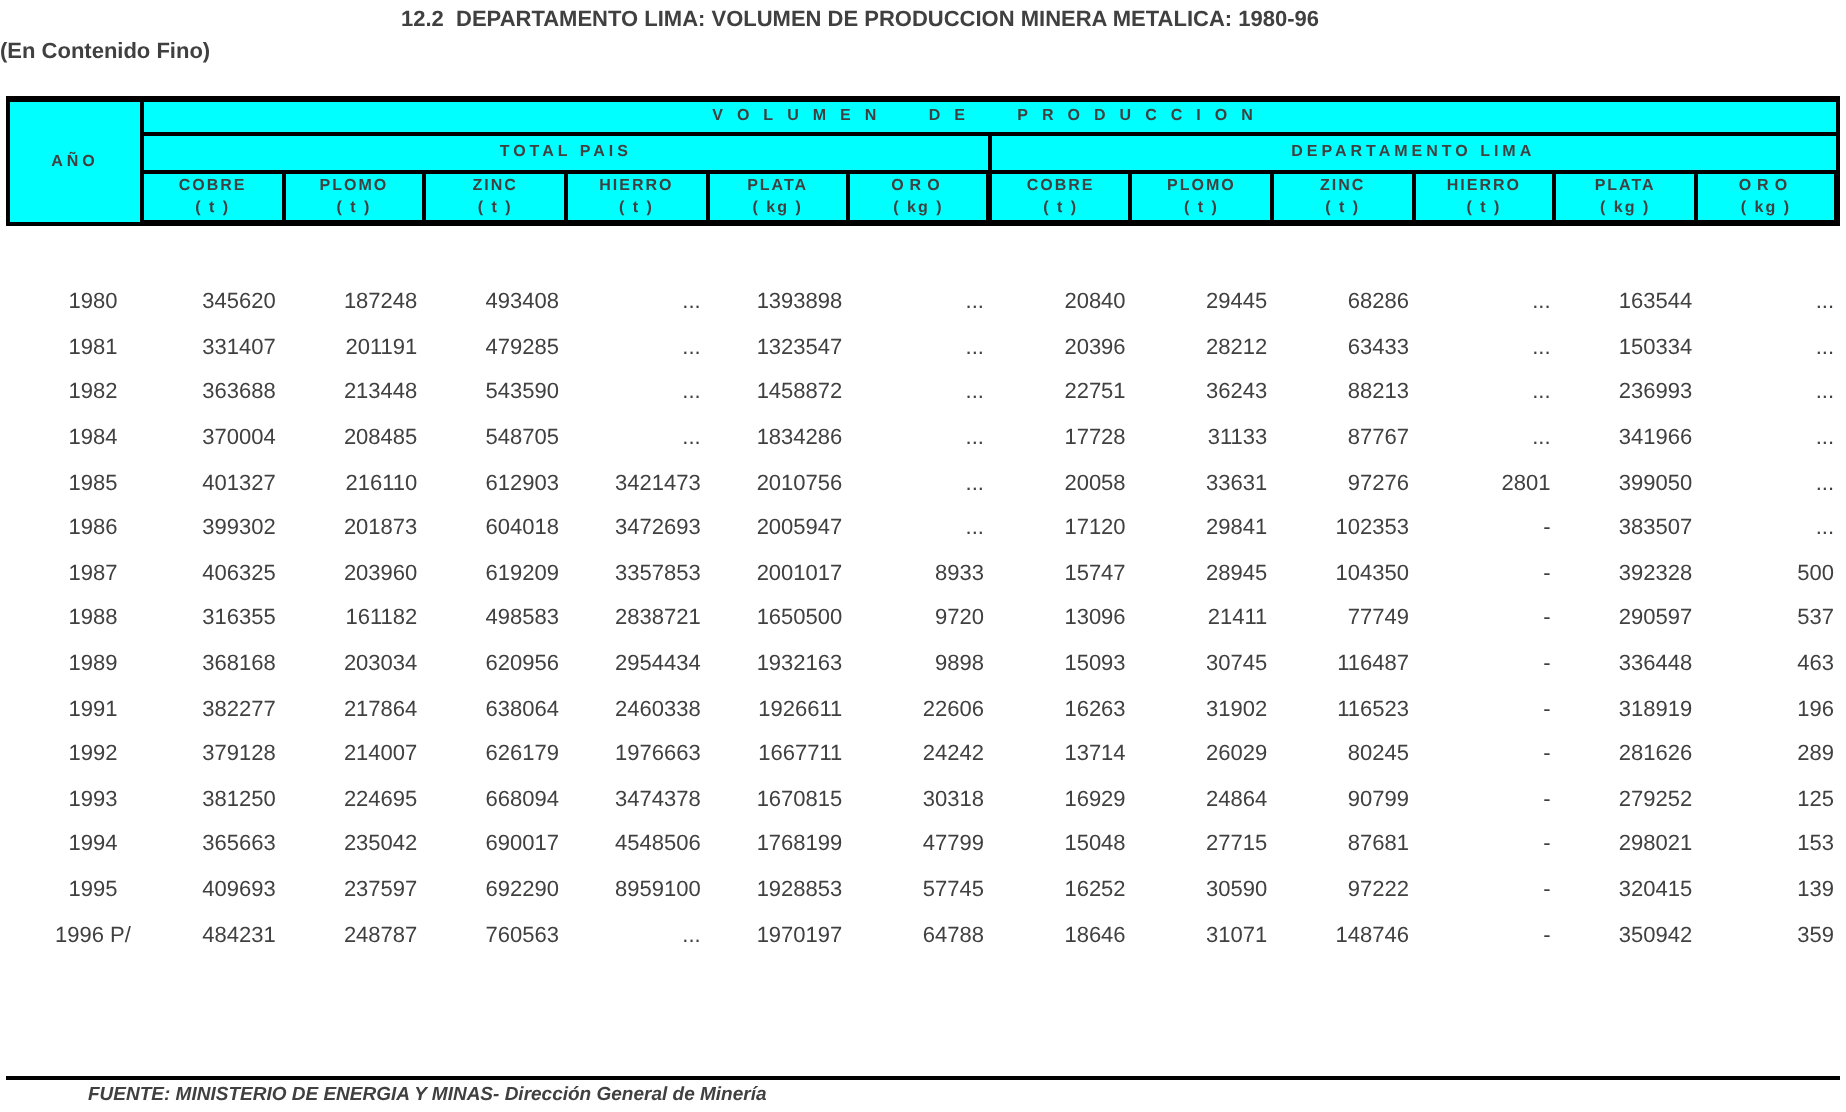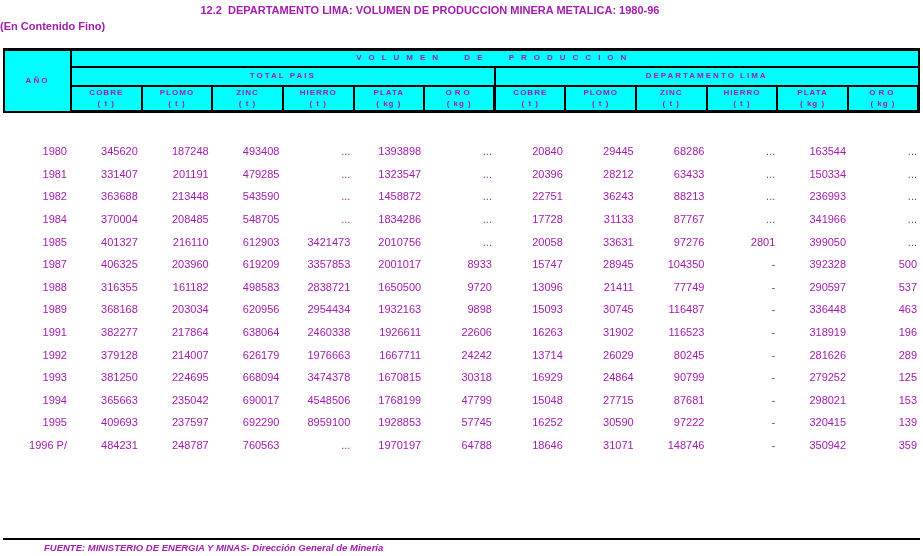--- a/index.html
+++ b/index.html
@@ -1,19 +1,19 @@
 <!DOCTYPE html>
 <html><head>
 <meta charset="utf-8">
 <style>
   * { box-sizing: border-box; }
   html, body { margin: 0; padding: 0; background: #ffffff; }
   .page {
     position: relative; width: 923px; height: 556px;
-    background: #ffffff; color: #a21caf;
+    background: #ffffff; color: #404040;
     font-family: "Liberation Sans", sans-serif;
     overflow: hidden;
   }
   .title {
     position: absolute; top: 4px; left: 0; width: 860px;
     text-align: center; font-size: 11px; font-weight: bold; white-space: pre;
   }
   .subtitle {
     position: absolute; top: 20px; left: 0; width: 860px;
     font-size: 11px; font-weight: bold;
@@ -33,21 +33,21 @@
   .r3 th { height: 26px; border-bottom: 3px solid #000; letter-spacing: 1px; }
   .r3 th.mid { border-left: 3px solid #000; }
   .r3 th.last { border-right: 3px solid #000; }
   .r3 th.oro .nm { letter-spacing: 3px; }
   .unit { display: block; margin-top: 1px; letter-spacing: 1px; }
   .dtable { position: absolute; top: 140px; left: 3px; width: 917px; font-size: 11px; }
   .dtable td {
     height: 22.6px; padding: 0 3px 0 0; text-align: right;
     white-space: nowrap; overflow: hidden; vertical-align: middle;
   }
-  .dtable td.td-year { text-align: right; padding-left: 23px; white-space: pre; }
+  .dtable td.td-year { text-align: center; padding-left: 23px; white-space: pre; }
   .rule { position: absolute; top: 538px; left: 3px; width: 917px; height: 2px; background: #000; }
   .footer {
     position: absolute; top: 542px; left: 4px;
     font-size: 9.5px; font-weight: bold; font-style: italic; margin-left: 40px;
   }
 </style>
 </head>
 <body>
 
 <div class="page">
@@ -161,20 +161,35 @@
           <td>2010756</td>
           <td>...</td>
           <td>20058</td>
           <td>33631</td>
           <td>97276</td>
           <td>2801</td>
           <td>399050</td>
           <td>...</td>
         </tr>
         <tr>
+          <td class="td-year">1986</td>
+          <td>399302</td>
+          <td>201873</td>
+          <td>604018</td>
+          <td>3472693</td>
+          <td>2005947</td>
+          <td>...</td>
+          <td>17120</td>
+          <td>29841</td>
+          <td>102353</td>
+          <td>-</td>
+          <td>383507</td>
+          <td>...</td>
+        </tr>
+        <tr>
           <td class="td-year">1987</td>
           <td>406325</td>
           <td>203960</td>
           <td>619209</td>
           <td>3357853</td>
           <td>2001017</td>
           <td>8933</td>
           <td>15747</td>
           <td>28945</td>
           <td>104350</td>

